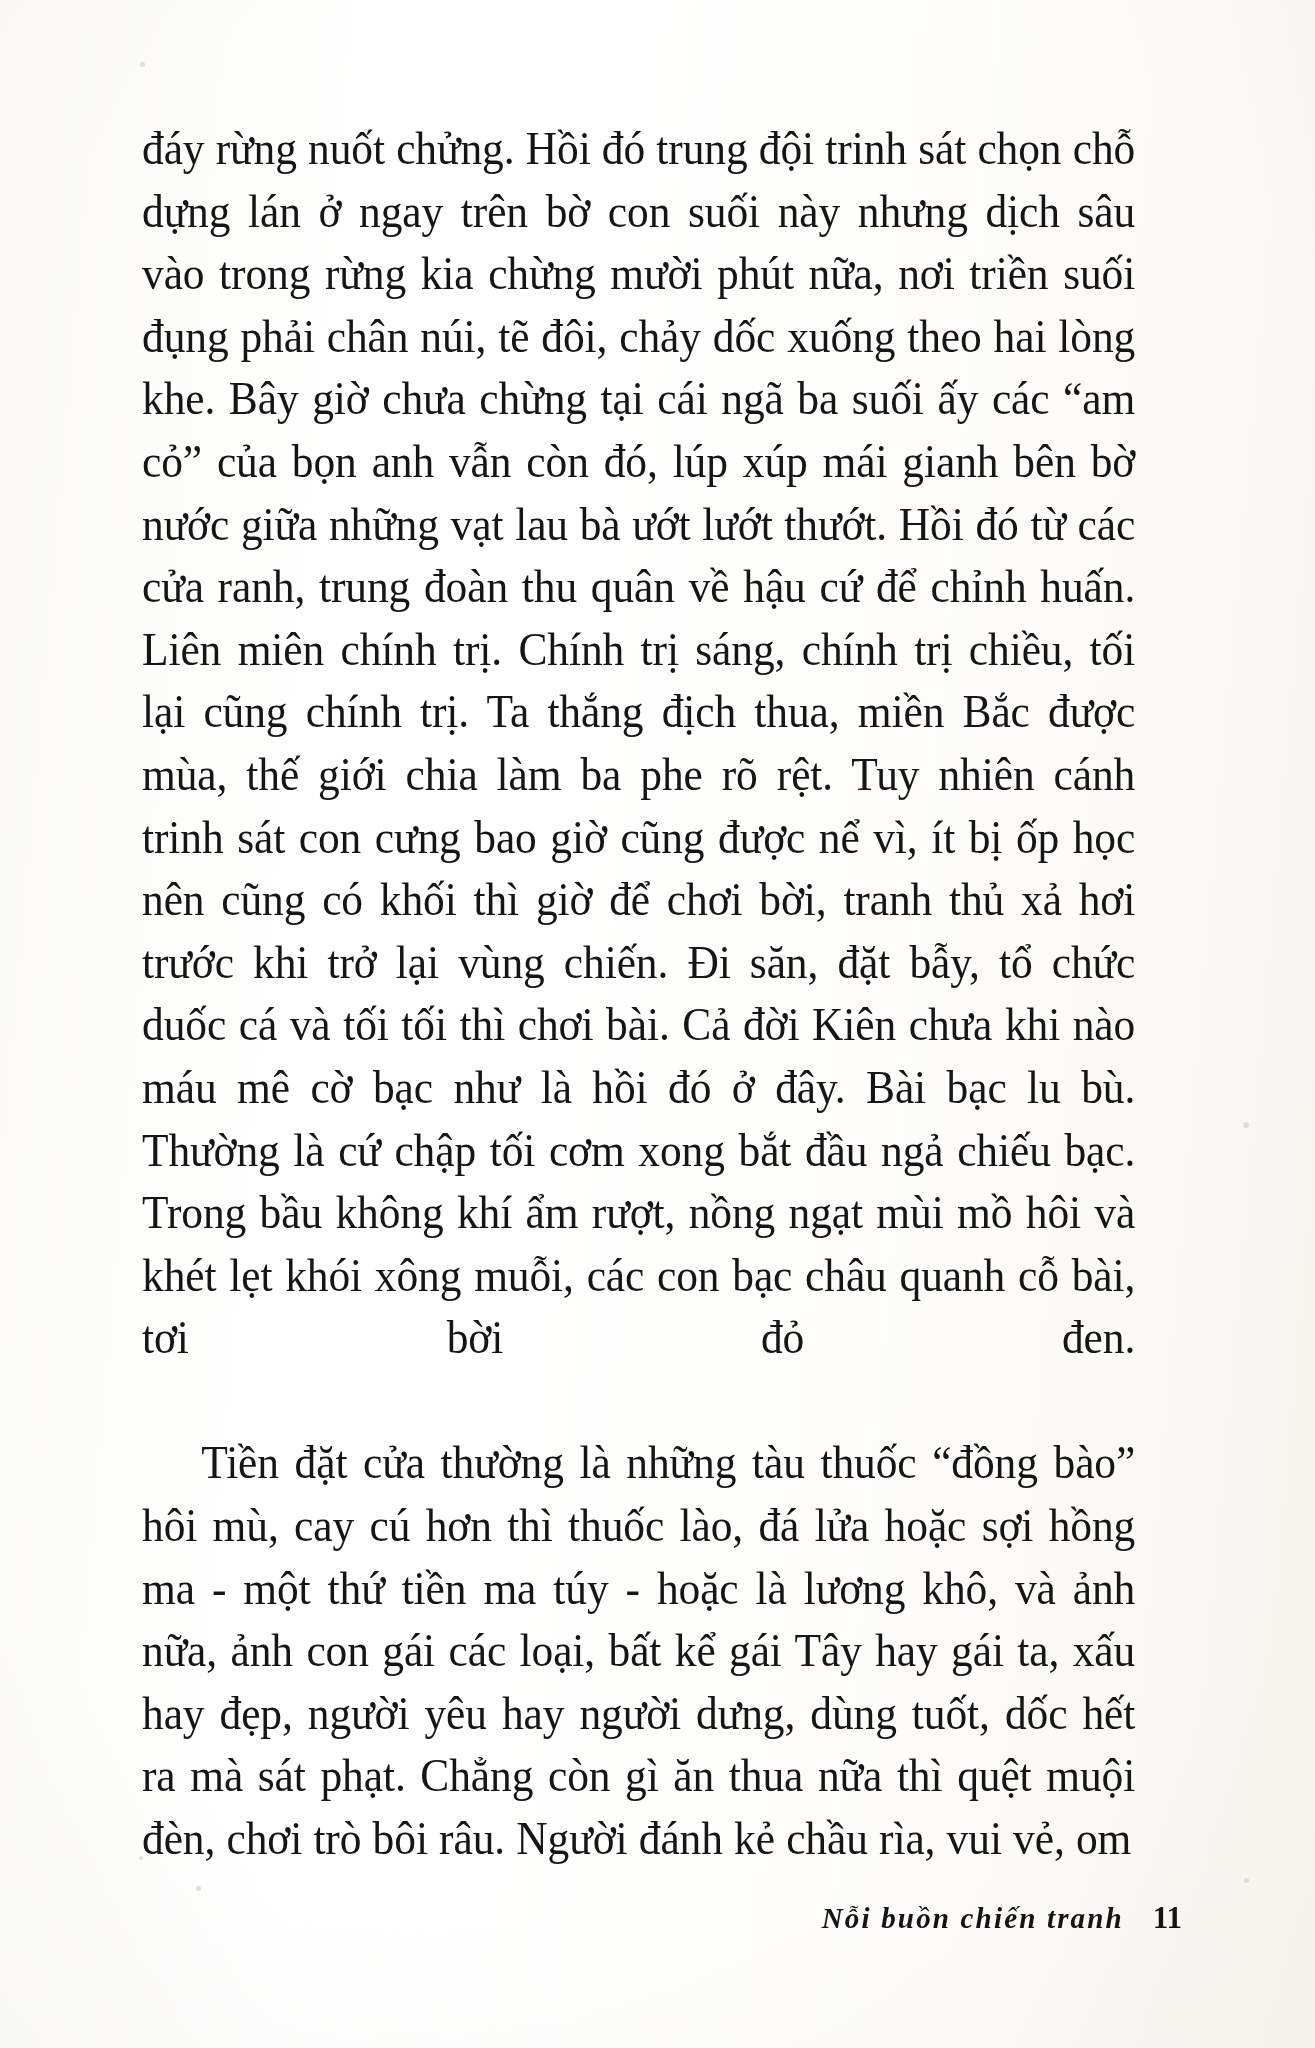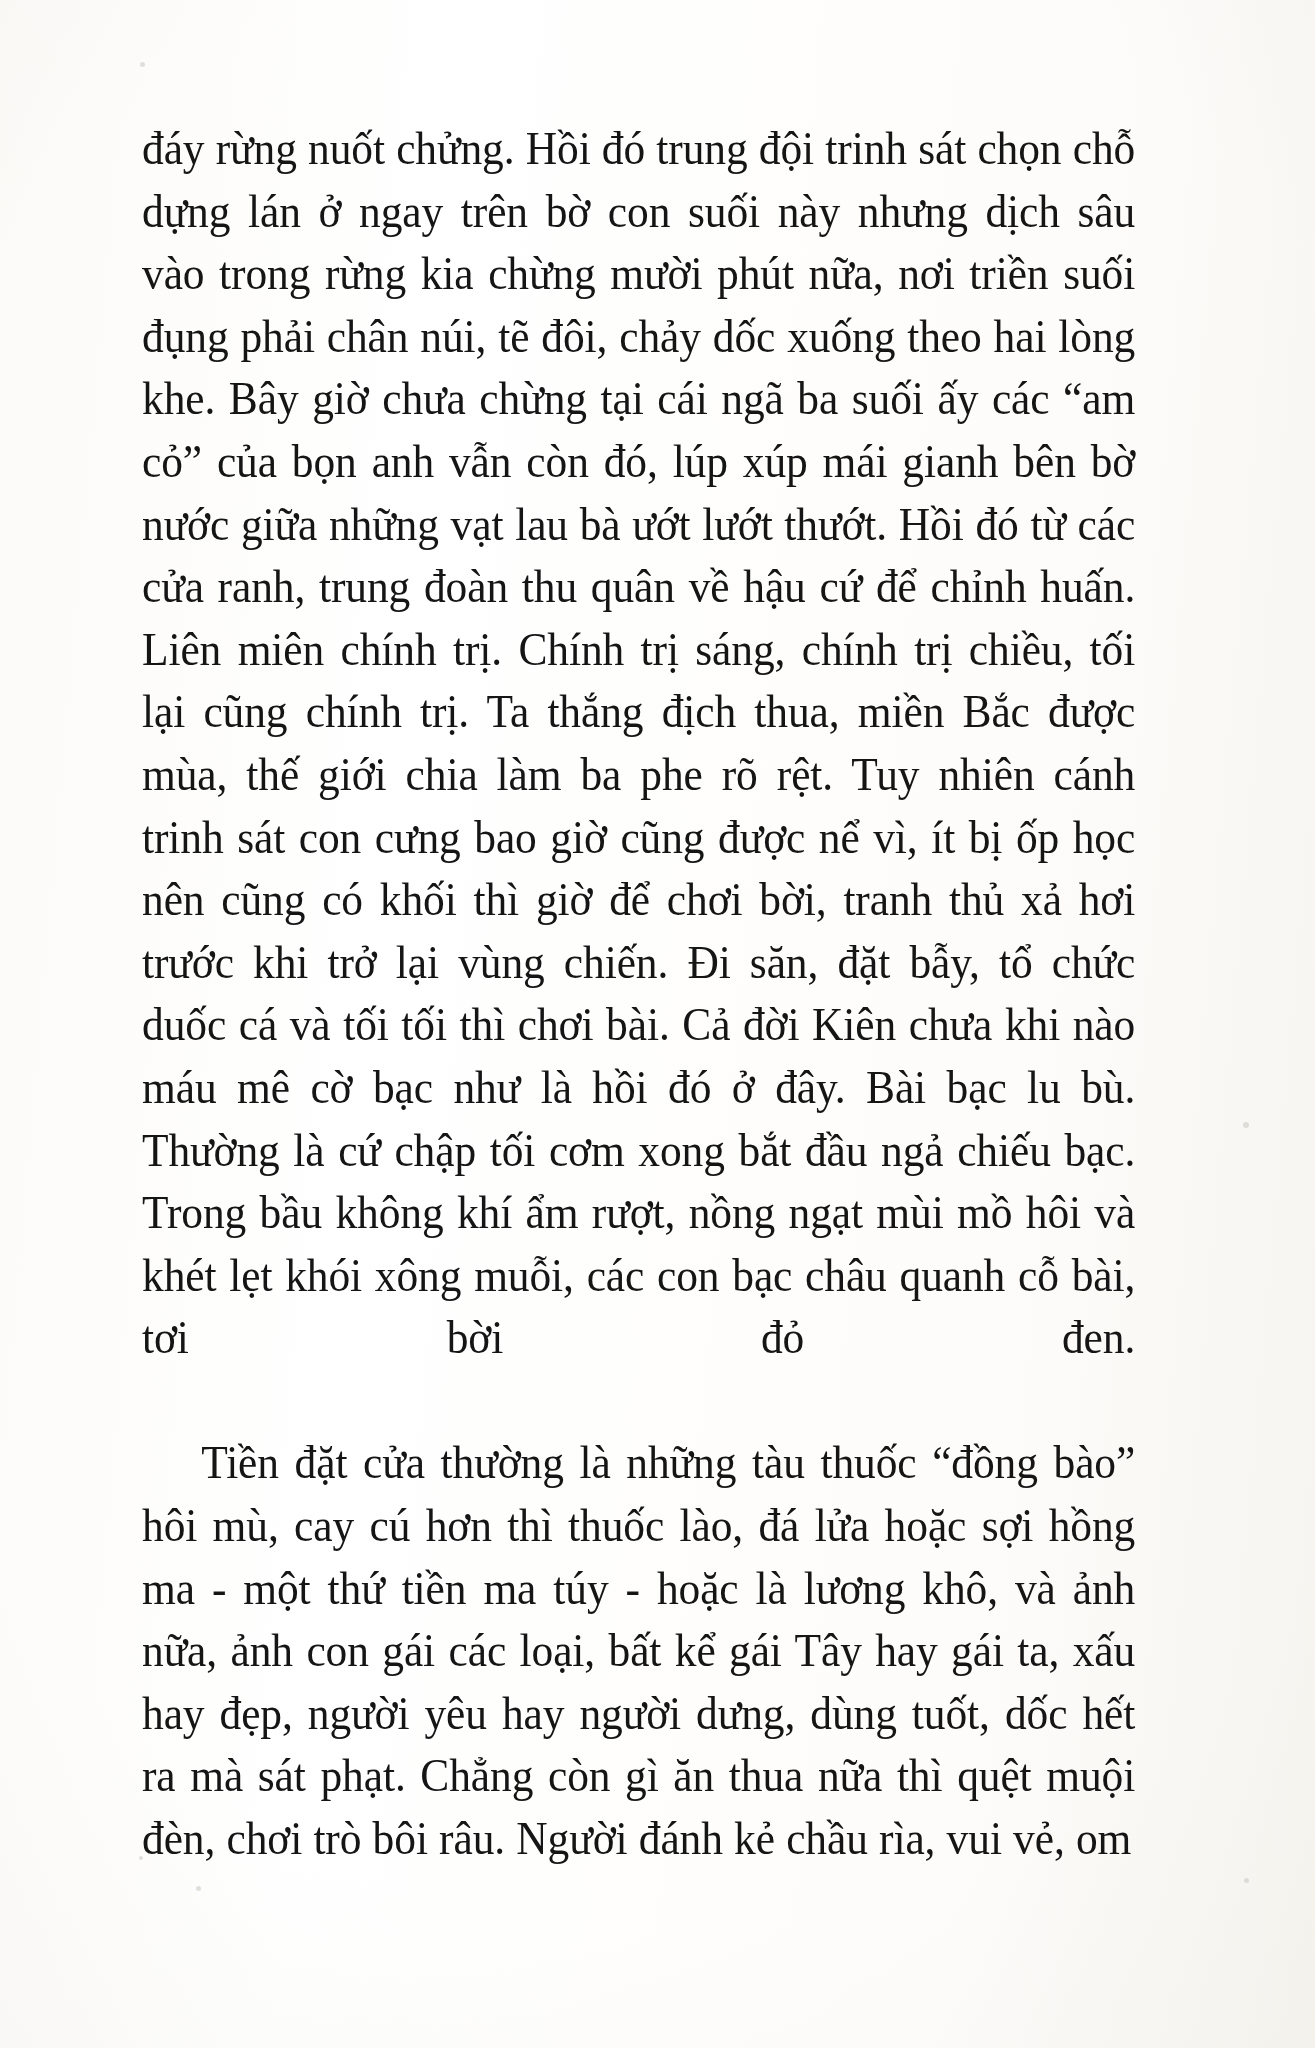--- a/index.html
+++ b/index.html
@@ -103,13 +103,17 @@
   <span class="speck" style="left:1243px;top:1122px;width:6px;height:6px;"></span>
   <span class="speck" style="left:1244px;top:1878px;width:5px;height:5px;"></span>
   <span class="speck" style="left:196px;top:1886px;width:5px;height:5px;"></span>
   <span class="speck" style="left:139px;top:1856px;width:4px;height:4px;"></span>
 
   <div class="text-block">
     <p class="para">đáy rừng nuốt chửng. Hồi đó trung đội trinh sát chọn chỗ dựng lán ở ngay trên bờ con suối này nhưng dịch sâu vào trong rừng kia chừng mười phút nữa, nơi triền suối đụng phải chân núi, tẽ đôi, chảy dốc xuống theo hai lòng khe. Bây giờ chưa chừng tại cái ngã ba suối ấy các “am cỏ” của bọn anh vẫn còn đó, lúp xúp mái gianh bên bờ nước giữa những vạt lau bà ướt lướt thướt. Hồi đó từ các cửa ranh, trung đoàn thu quân về hậu cứ để chỉnh huấn. Liên miên chính trị. Chính trị sáng, chính trị chiều, tối lại cũng chính trị. Ta thắng địch thua, miền Bắc được mùa, thế giới chia làm ba phe rõ rệt. Tuy nhiên cánh trinh sát con cưng bao giờ cũng được nể vì, ít bị ốp học nên cũng có khối thì giờ để chơi bời, tranh thủ xả hơi trước khi trở lại vùng chiến. Đi săn, đặt bẫy, tổ chức duốc cá và tối tối thì chơi bài. Cả đời Kiên chưa khi nào máu mê cờ bạc như là hồi đó ở đây. Bài bạc lu bù. Thường là cứ chập tối cơm xong bắt đầu ngả chiếu bạc. Trong bầu không khí ẩm rượt, nồng ngạt mùi mồ hôi và khét lẹt khói xông muỗi, các con bạc châu quanh cỗ bài, tơi bời đỏ đen.</p>
     <p class="para indent last">Tiền đặt cửa thường là những tàu thuốc “đồng bào” hôi mù, cay cú hơn thì thuốc lào, đá lửa hoặc sợi hồng ma - một thứ tiền ma túy - hoặc là lương khô, và ảnh nữa, ảnh con gái các loại, bất kể gái Tây hay gái ta, xấu hay đẹp, người yêu hay người dưng, dùng tuốt, dốc hết ra mà sát phạt. Chẳng còn gì ăn thua nữa thì quệt muội đèn, chơi trò bôi râu. Người đánh kẻ chầu rìa, vui vẻ, om</p>
   </div>
 
+  <div class="footer">
+    <span class="running-head">Nỗi buồn chiến tranh</span>
+    <span class="page-number">11</span>
+  </div>
 </div>
 
 </body></html>

